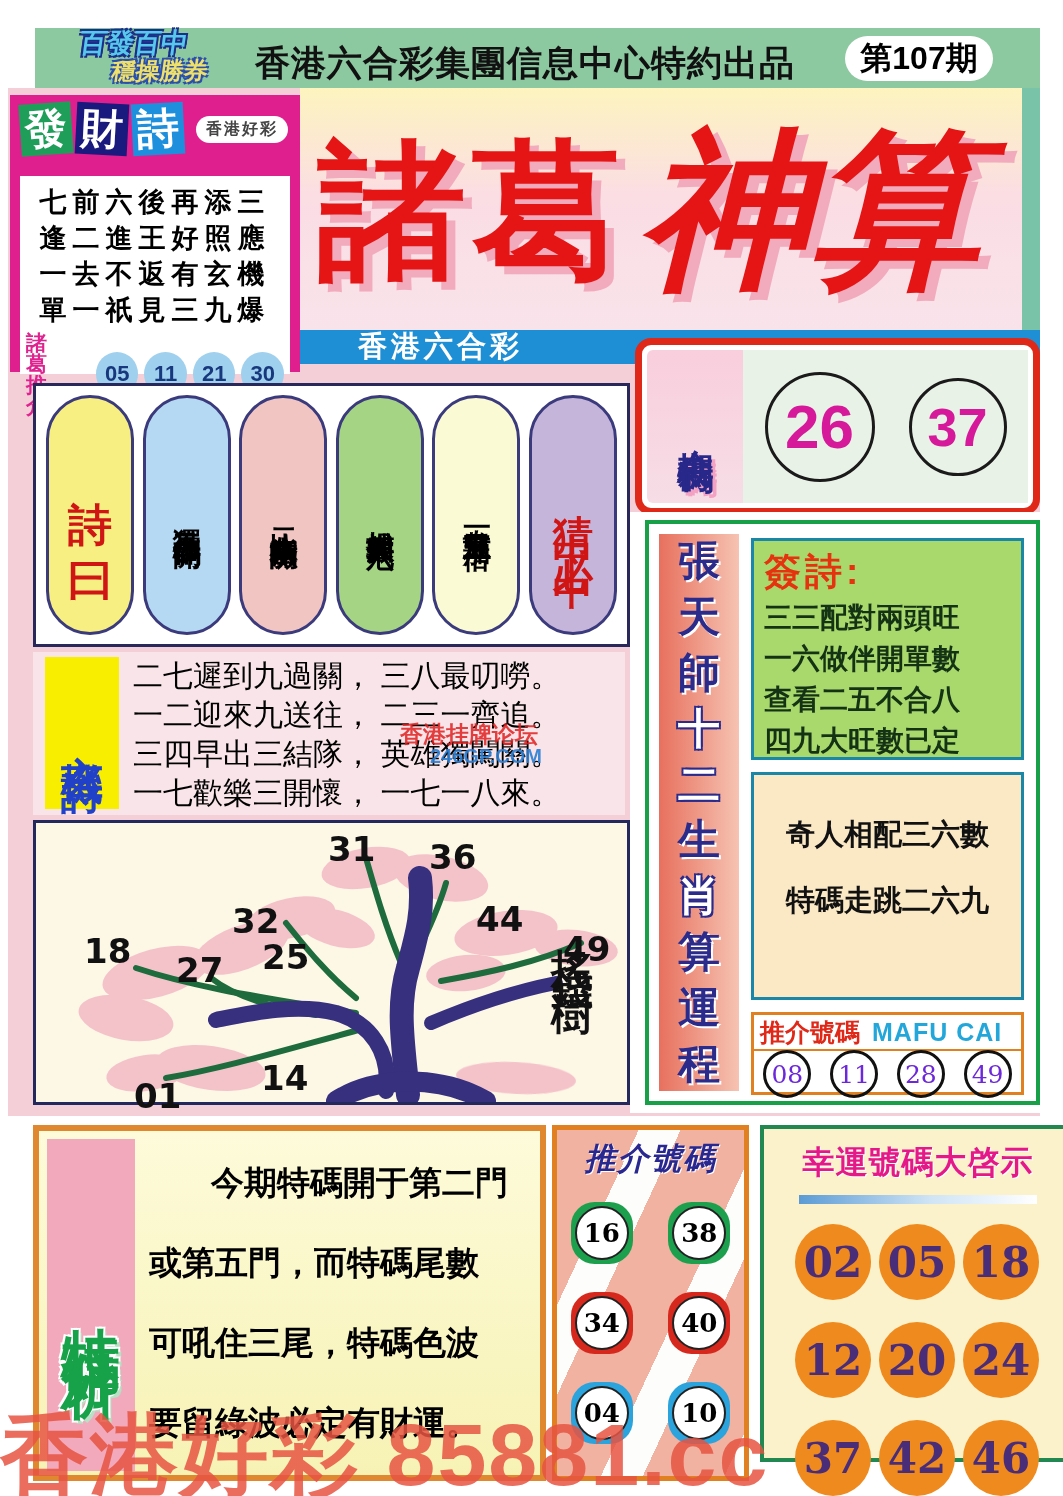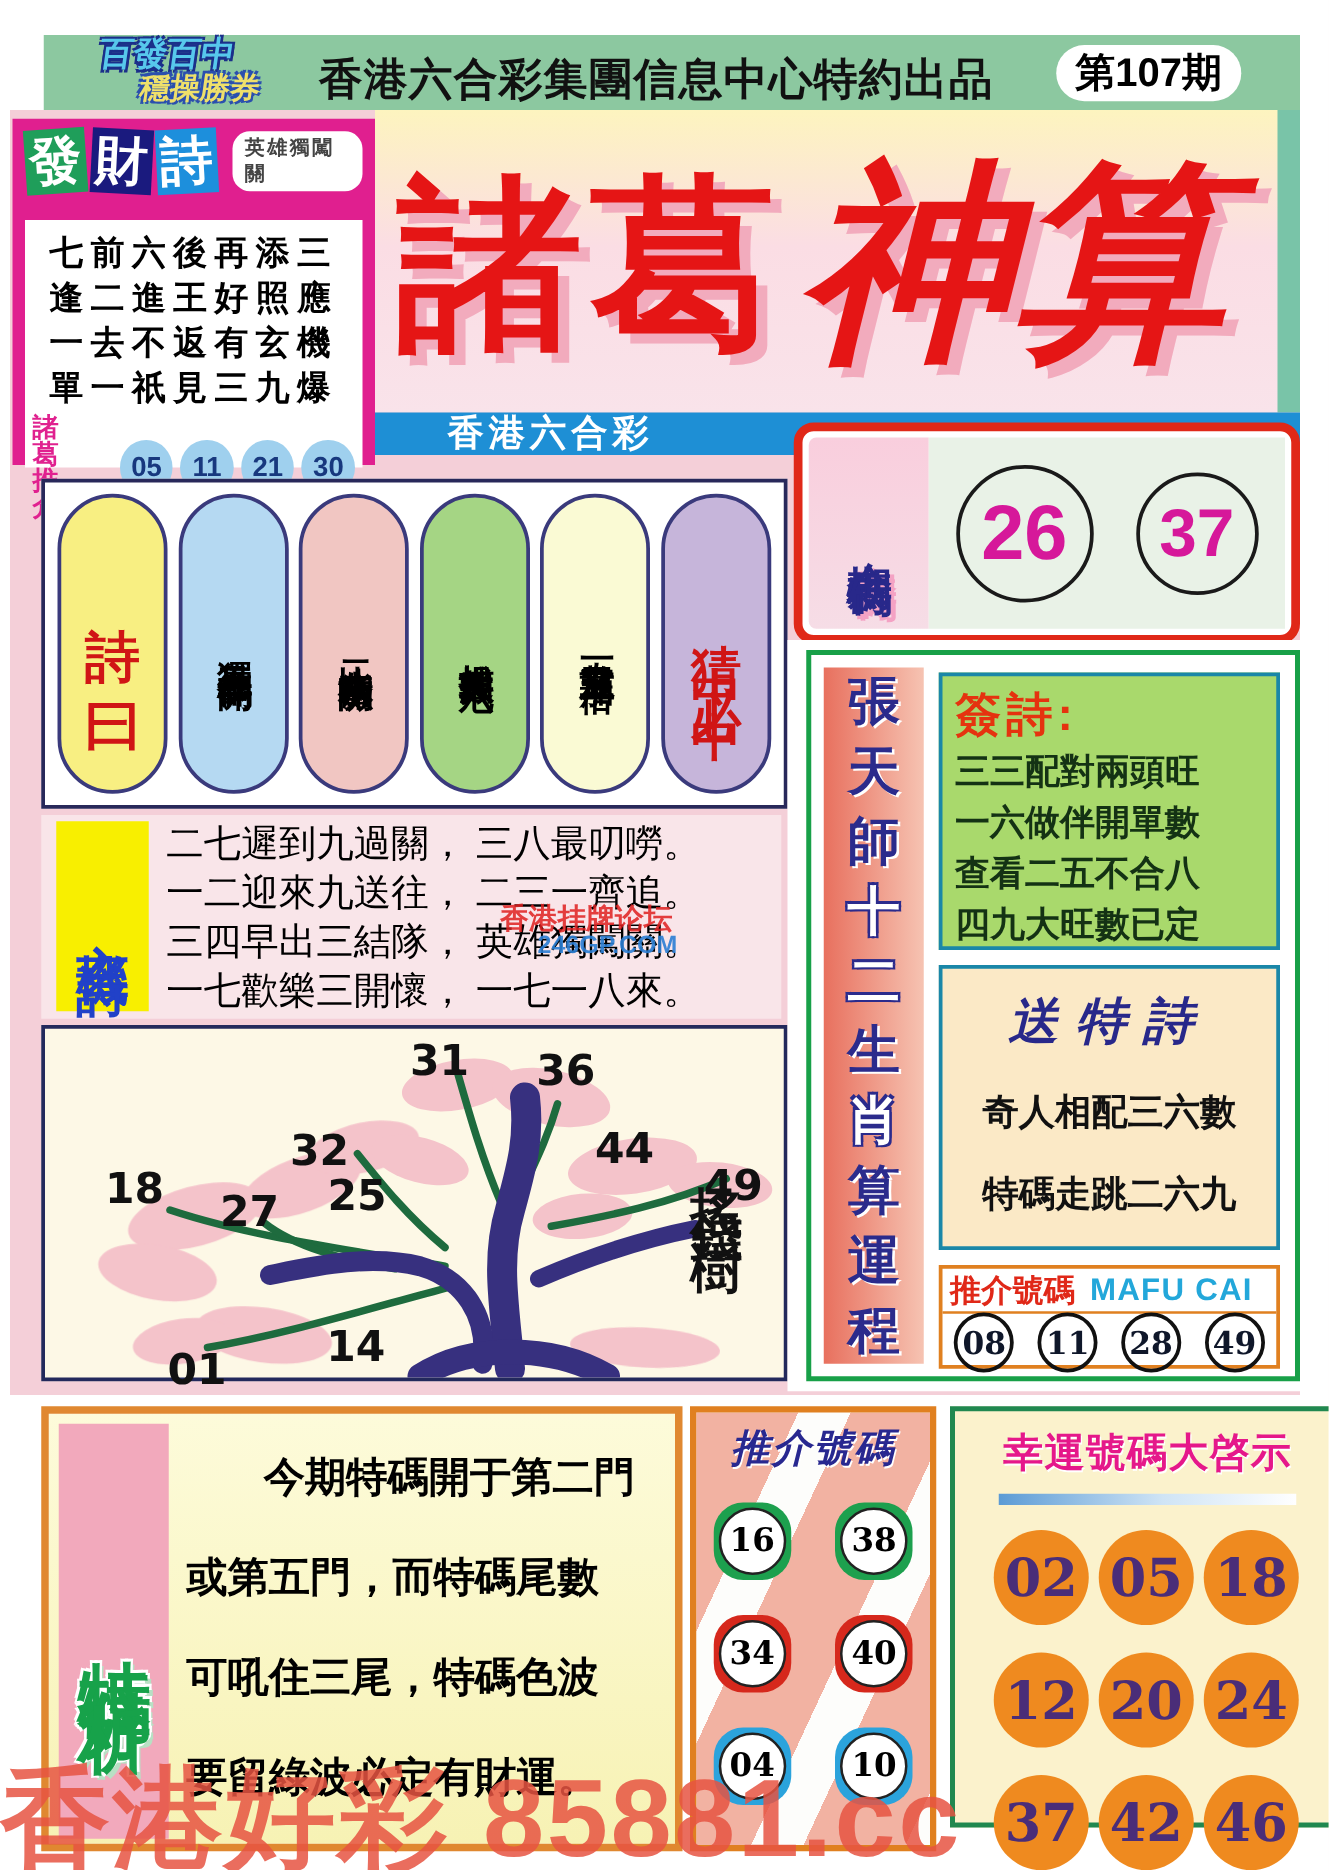--- a/index.html
+++ b/index.html
@@ -117,21 +117,21 @@
       border:3px solid #1a87a8;box-sizing:border-box;text-align:center;padding-top:14px;}
   #songteshi-title{font-size:40px;font-weight:bold;font-style:italic;color:#28288a;letter-spacing:14px;}
   .sts-line{font-size:29px;font-weight:bold;color:#111;margin-top:26px;white-space:nowrap;
       font-family:"Liberation Serif",serif;}
   #mafu{position:absolute;left:102px;top:488px;width:273px;height:83px;border:3px solid #e08020;box-sizing:border-box;background:#fff;}
   #mafu-head{height:34px;display:flex;align-items:center;border-bottom:2px solid #e08020;padding-left:6px;}
   #mafu-label{color:#e02818;font-size:25px;font-weight:bold;}
   #mafu-brand{color:#23a7da;font-size:25px;font-weight:bold;margin-left:12px;letter-spacing:1px;}
   #mafu-nums{display:flex;align-items:center;justify-content:space-around;height:46px;}
   .mafu-circle{width:42px;height:42px;border-radius:50%;border:3px solid #111;display:flex;align-items:center;
-      justify-content:center;font-size:25px;font-weight:bold;color:#0f172a;font-family:"DejaVu Serif",serif;}
+      justify-content:center;font-size:25px;font-weight:normal;color:#6d28d9;font-family:"DejaVu Serif",serif;}
 
   
   #analysis-box{left:33px;top:1125px;width:513px;height:356px;border:6px solid #e08830;box-sizing:border-box;
       background:linear-gradient(180deg,#fdfbda,#f7f2b4);}
   #analysis-strip{position:absolute;left:8px;top:8px;width:88px;height:332px;background:#f2a9bc;
       display:flex;align-items:center;justify-content:center;}
   #analysis-strip span{font-size:58px;font-weight:bold;color:#17a24a;letter-spacing:12px;
       text-shadow:-2px -2px 0 #fff,2px -2px 0 #fff,-2px 2px 0 #fff,3px 3px 0 #b8e0c4;}
   #analysis-lines{position:absolute;left:110px;top:12px;width:390px;}
   .an-line{font-size:33px;font-weight:bold;color:#000;line-height:80px;white-space:nowrap;
@@ -182,21 +182,21 @@
     <div class="l2">穩操勝券</div>
   </div>
   <div class="abs" id="header-title">香港六合彩集團信息中心特約出品</div>
   <div class="abs" id="issue-pill">第107期</div>
 
   <div class="abs" id="facai-box">
     <div id="facai-head">
       <span class="facai-sq sq-green">發</span>
       <span class="facai-sq sq-navy">財</span>
       <span class="facai-sq sq-blue">詩</span>
-      <span id="facai-author">英雄獨闖關</span>
+      <span id="facai-author">香港好彩</span>
     </div>
     <div id="facai-white">
       <div class="facai-line">七前六後再添三</div>
       <div class="facai-line">逢二進王好照應</div>
       <div class="facai-line">一去不返有玄機</div>
       <div class="facai-line">單一祇見三九爆</div>
       <div id="facai-bottom">
         <div id="facai-rec">
           <div>諸葛</div>
           <div>推介</div>
@@ -327,21 +327,20 @@
       <span class="zc-navy">程</span>
     </div>
     <div id="qianshi">
       <div id="qianshi-title">簽詩:</div>
       <div class="qs-line">三三配對兩頭旺</div>
       <div class="qs-line">一六做伴開單數</div>
       <div class="qs-line">查看二五不合八</div>
       <div class="qs-line">四九大旺數已定</div>
     </div>
     <div id="songteshi">
-      <div id="songteshi-title">送特詩</div>
       <div class="sts-line">奇人相配三六數</div>
       <div class="sts-line">特碼走跳二六九</div>
     </div>
     <div id="mafu">
       <div id="mafu-head">
         <span id="mafu-label">推介號碼</span>
         <span id="mafu-brand">MAFU CAI</span>
       </div>
       <div id="mafu-nums">
         <span class="mafu-circle">08</span>

